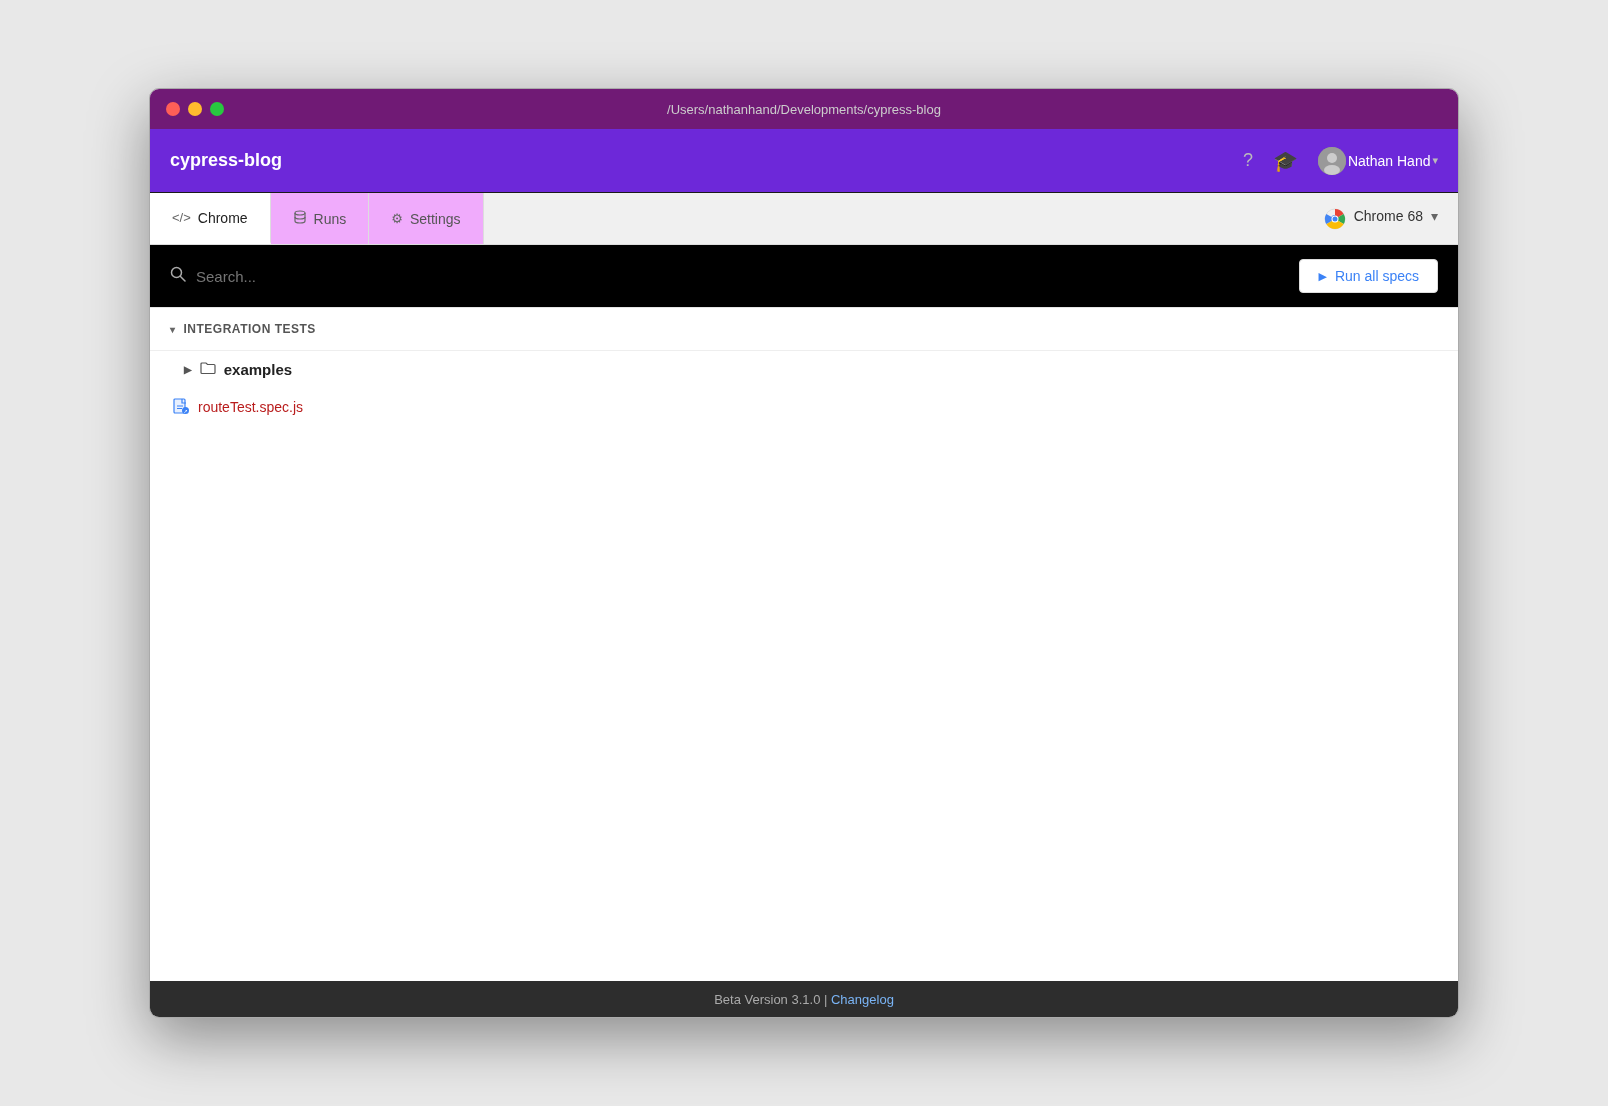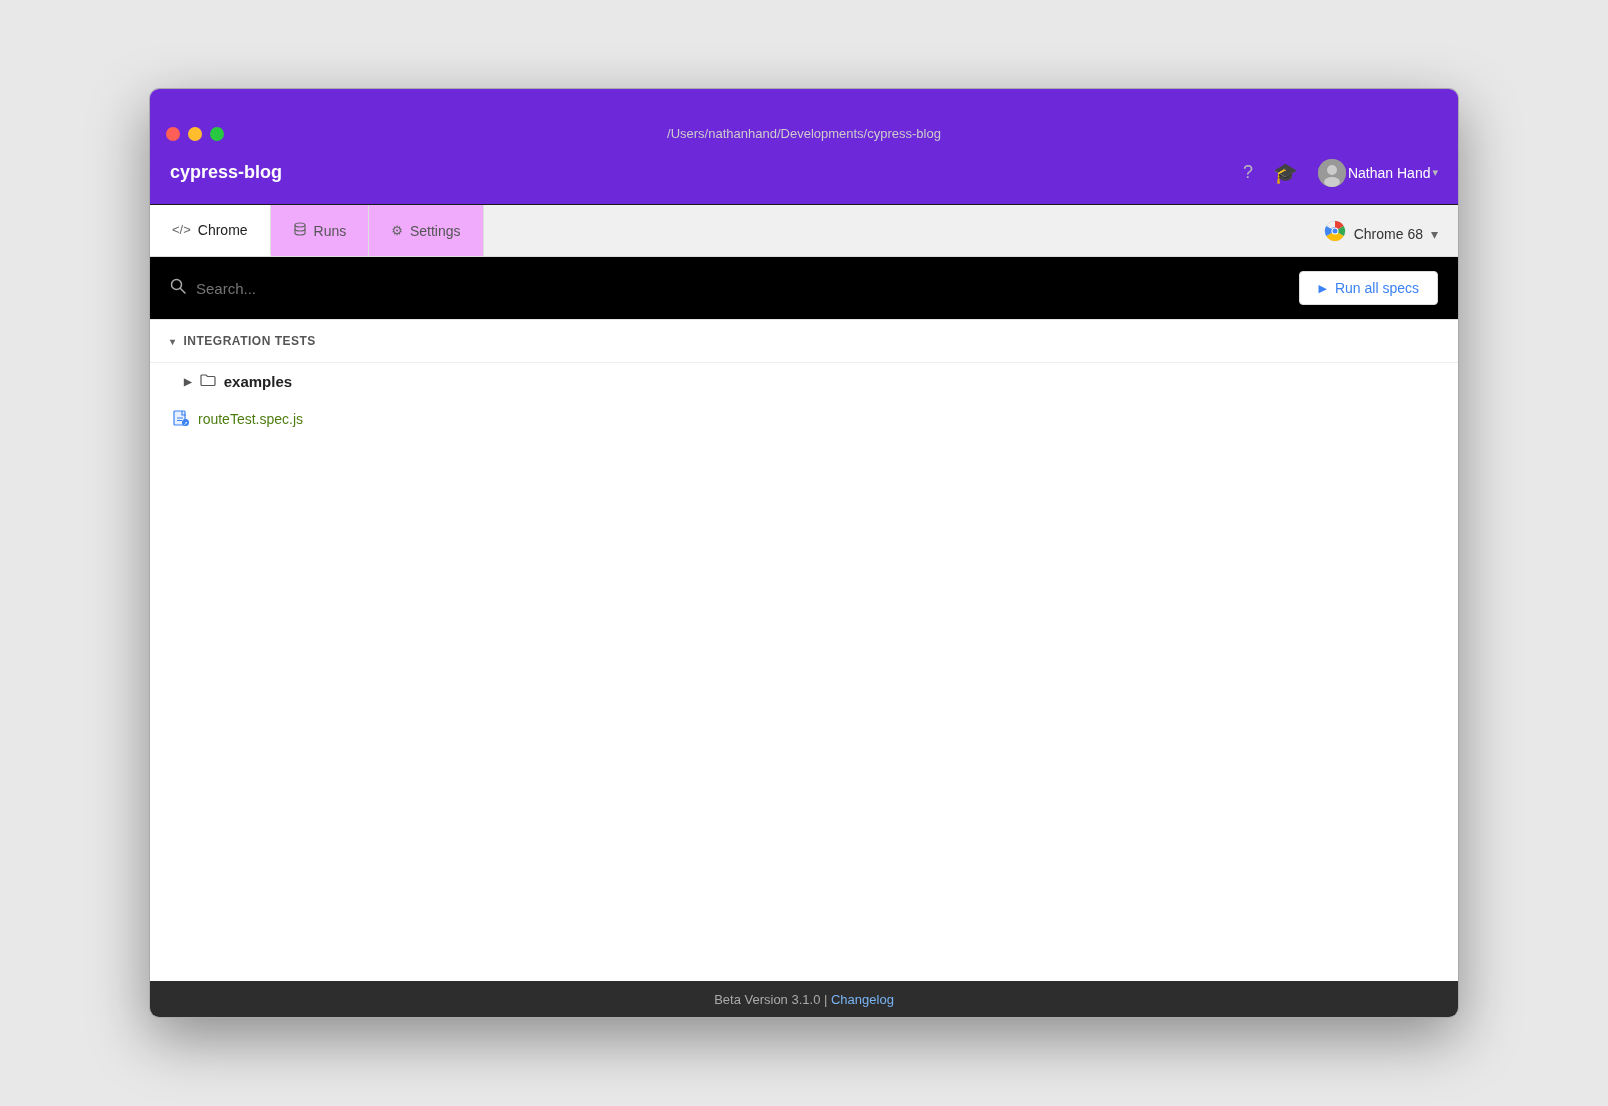--- a/index.html
+++ b/index.html
@@ -23,24 +23,24 @@
       border-radius: 10px;
       box-shadow: 0 20px 60px rgba(0,0,0,0.4);
       display: flex;
       flex-direction: column;
       overflow: hidden;
       border: 1px solid #aaa;
     }
 
     
     .titlebar {
-      height: 52px;
-      background: #6d28d9;
-      display: flex;
-      align-items: flex-end;
+      height: 40px;
+      background: #701a75;
+      display: flex;
+      align-items: center;
       justify-content: center;
       position: relative;
       flex-shrink: 0;
     }
 
     .titlebar-controls {
       position: absolute;
       left: 16px;
       display: flex;
       gap: 8px;
@@ -156,21 +156,21 @@
       font-size: 13px;
       color: #666;
     }
 
     .chrome-selector {
       position: absolute;
       right: 20px;
       top: 50%;
       transform: translateY(-50%);
       display: flex;
-      align-items: flex-end;
+      align-items: flex-start;
       gap: 8px;
       font-size: 14px;
       color: #333;
       cursor: pointer;
     }
 
     
     .search-bar {
       padding: 14px 20px;
       background: #000000;
@@ -267,21 +267,21 @@
       font-size: 14px;
       color: #555;
     }
 
     .tree-file {
       display: flex;
       align-items: center;
       gap: 8px;
       padding: 10px 20px 10px 22px;
       font-size: 14px;
-      color: #4d7c0f;
+      color: #b91c1c;
       cursor: pointer;
     }
 
     
     .footer {
       height: 36px;
       background: #2d2d2d;
       display: flex;
       align-items: center;
       justify-content: center;

